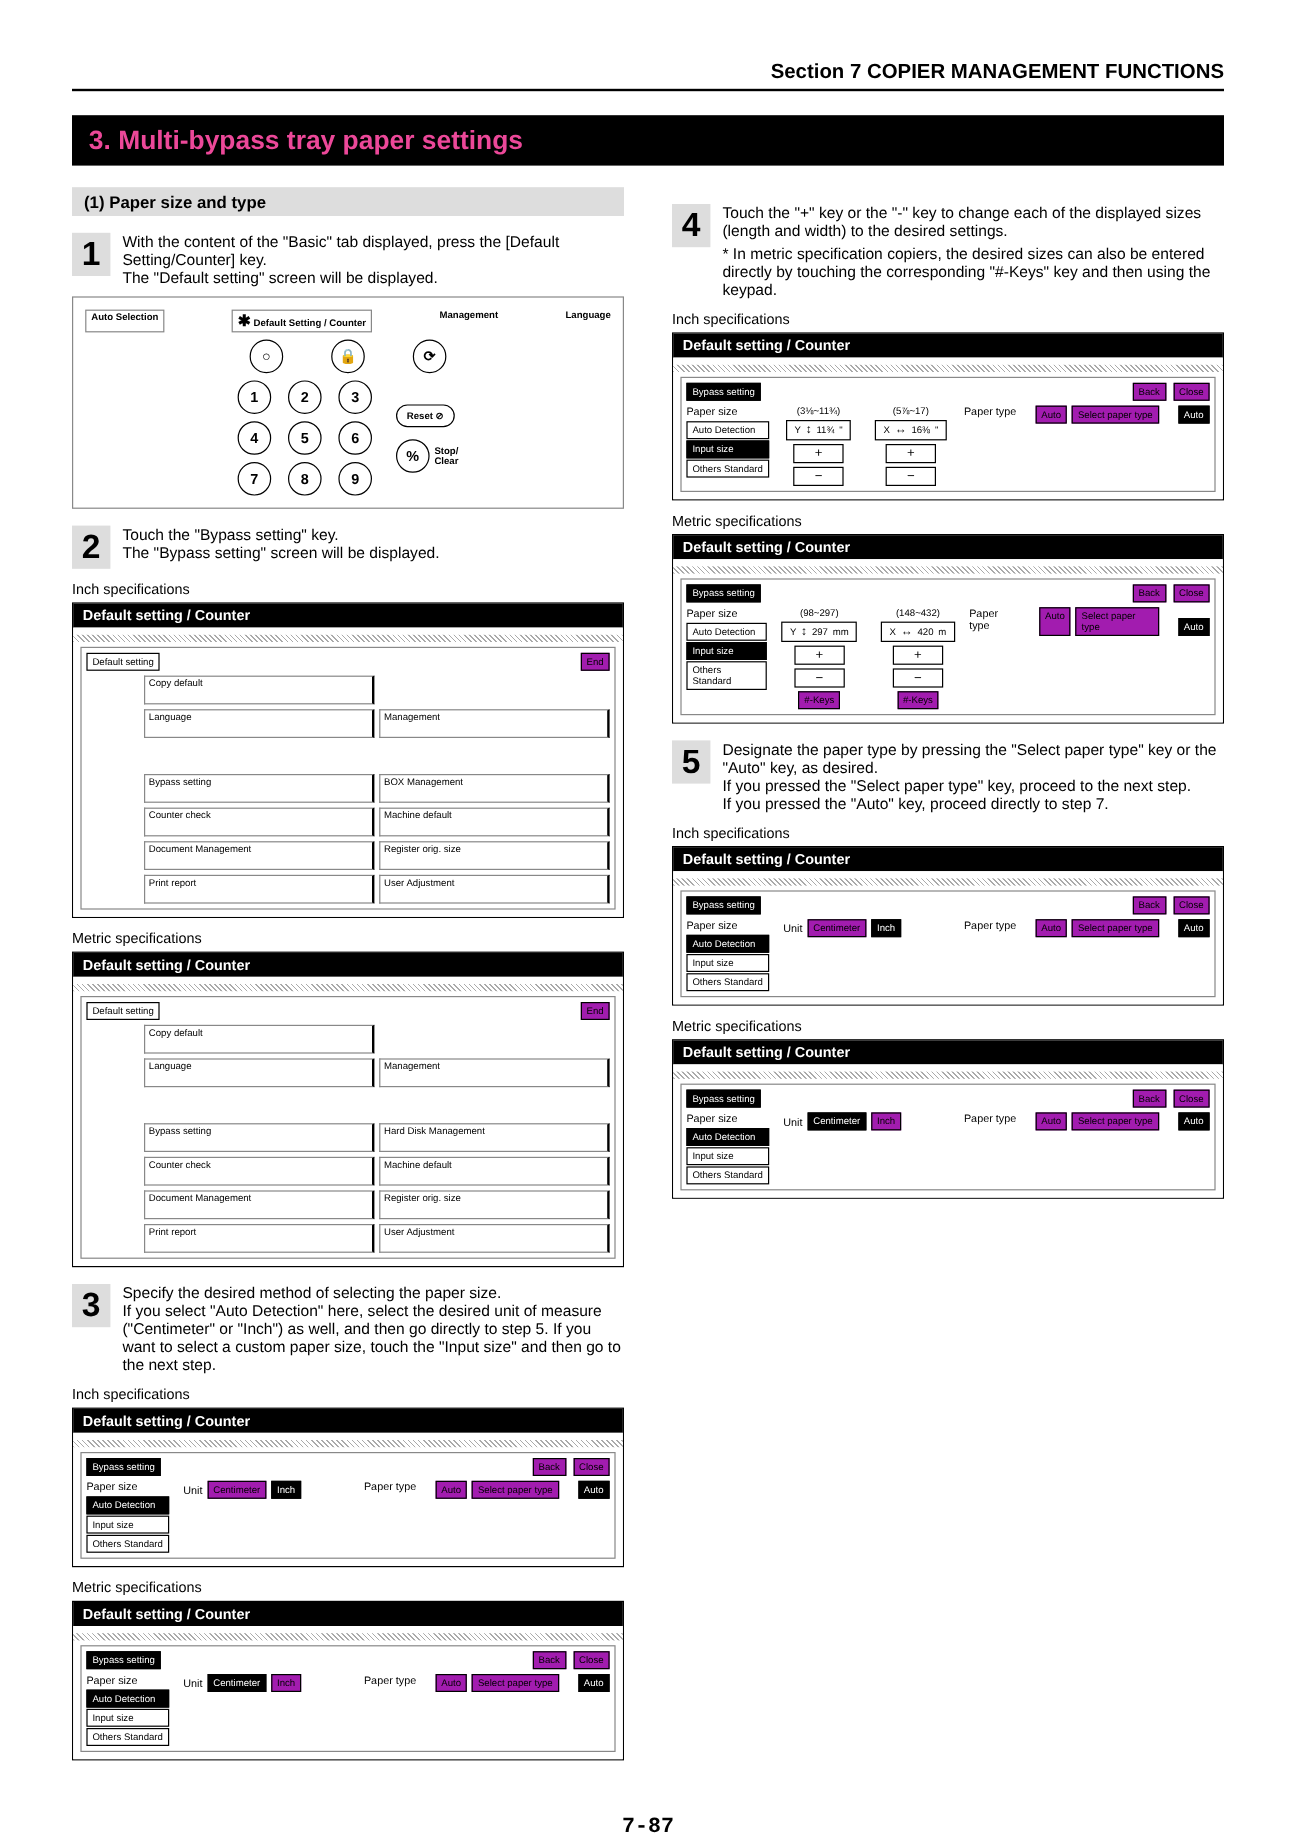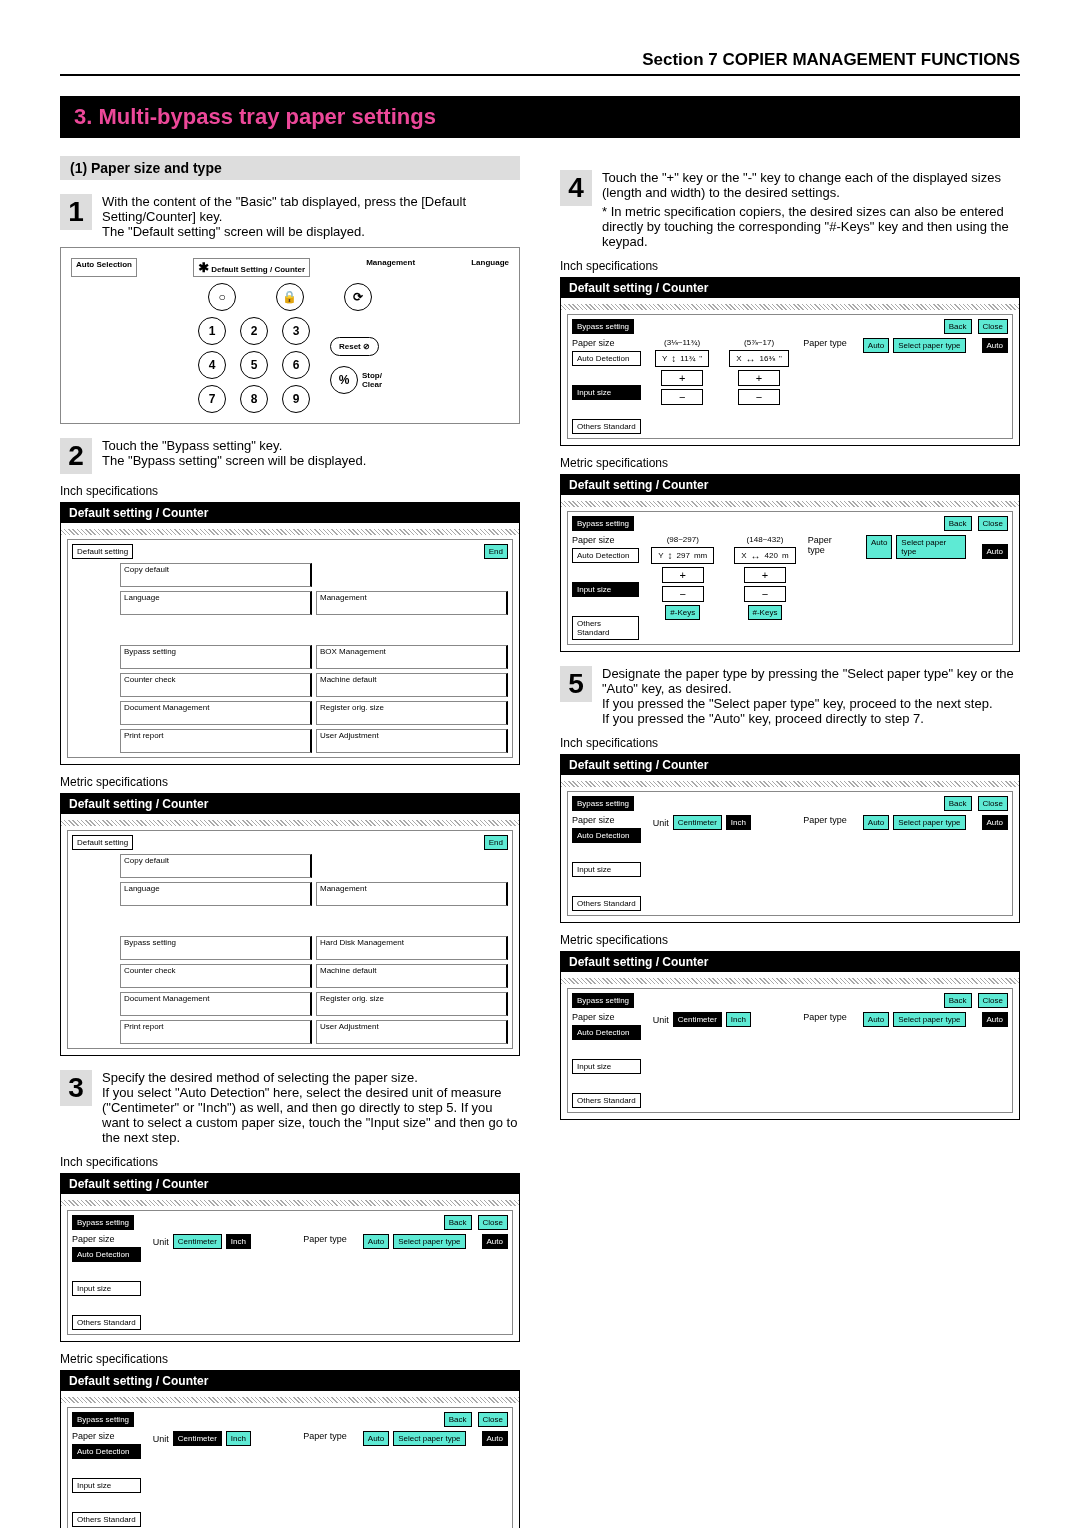--- a/index.html
+++ b/index.html
@@ -81,38 +81,38 @@
     background: #fff;
   }
   .panel-row {
     display: flex;
     align-items: flex-start;
     gap: 12px;
   }
   .side-tabs {
     display: flex;
     flex-direction: column;
-    gap: 19px;
+    gap: 1px;
   }
   .tab {
     border: 1px solid #000;
     padding: 2px 4px;
     font-size: 8px;
     background: #fff;
     min-width: 48px;
   }
   .tab.inv {
     background: #000;
     color: #fff;
   }
   .btn {
     border: 1px solid #000;
     padding: 2px 4px;
     font-size: 8px;
-    background: #5eead4;
+    background: #a21caf;
     display: inline-block;
   }
   .btn.inv {
     background: #000; color: #fff;
   }
   .topbar {
     display: flex;
     justify-content: flex-end;
     gap: 6px;
     margin-bottom: 4px;

